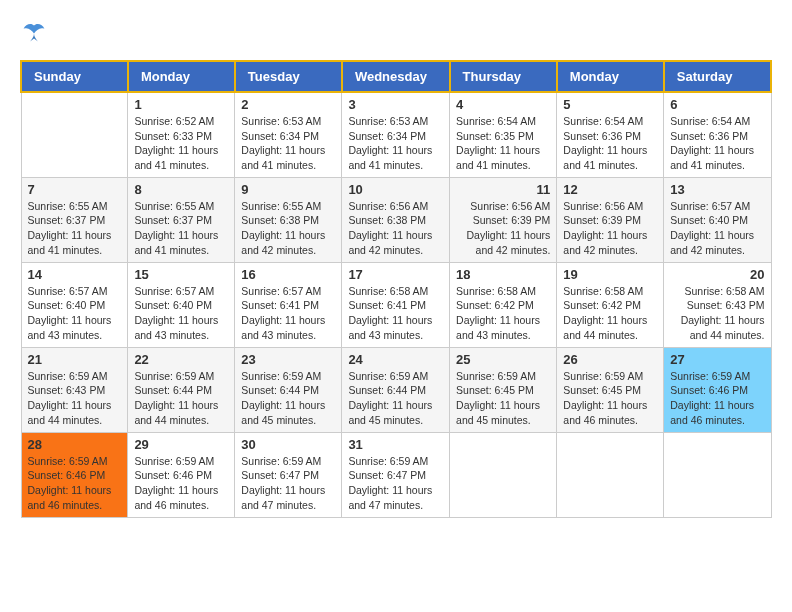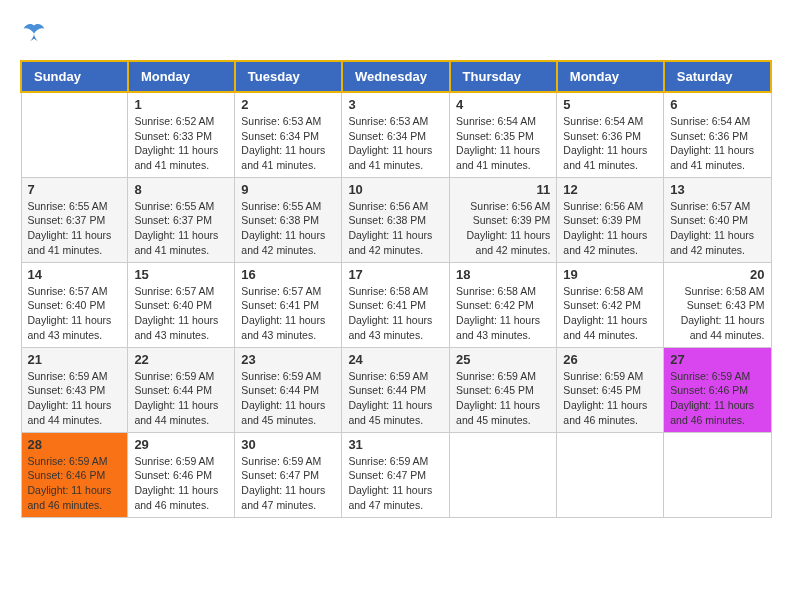--- a/index.html
+++ b/index.html
@@ -289,21 +289,21 @@
           <div class="day-info" style="white-space: pre-line;">Sunrise: 6:59 AM
 Sunset: 6:45 PM
 Daylight: 11 hours and 45 minutes.</div>
         </td>
         <td style="background-color: rgb(245, 245, 245);">
           <div class="day-number">26</div>
           <div class="day-info" style="white-space: pre-line;">Sunrise: 6:59 AM
 Sunset: 6:45 PM
 Daylight: 11 hours and 46 minutes.</div>
         </td>
-        <td style="background-color: #d946ef;">
+        <td style="background-color: #7dd3fc;">
           <div class="day-number">27</div>
           <div class="day-info" style="white-space: pre-line;">Sunrise: 6:59 AM
 Sunset: 6:46 PM
 Daylight: 11 hours and 46 minutes.</div>
         </td>
       </tr>
       <tr>
         <td style="background-color: #f97316;">
           <div class="day-number">28</div>
           <div class="day-info" style="white-space: pre-line;">Sunrise: 6:59 AM

